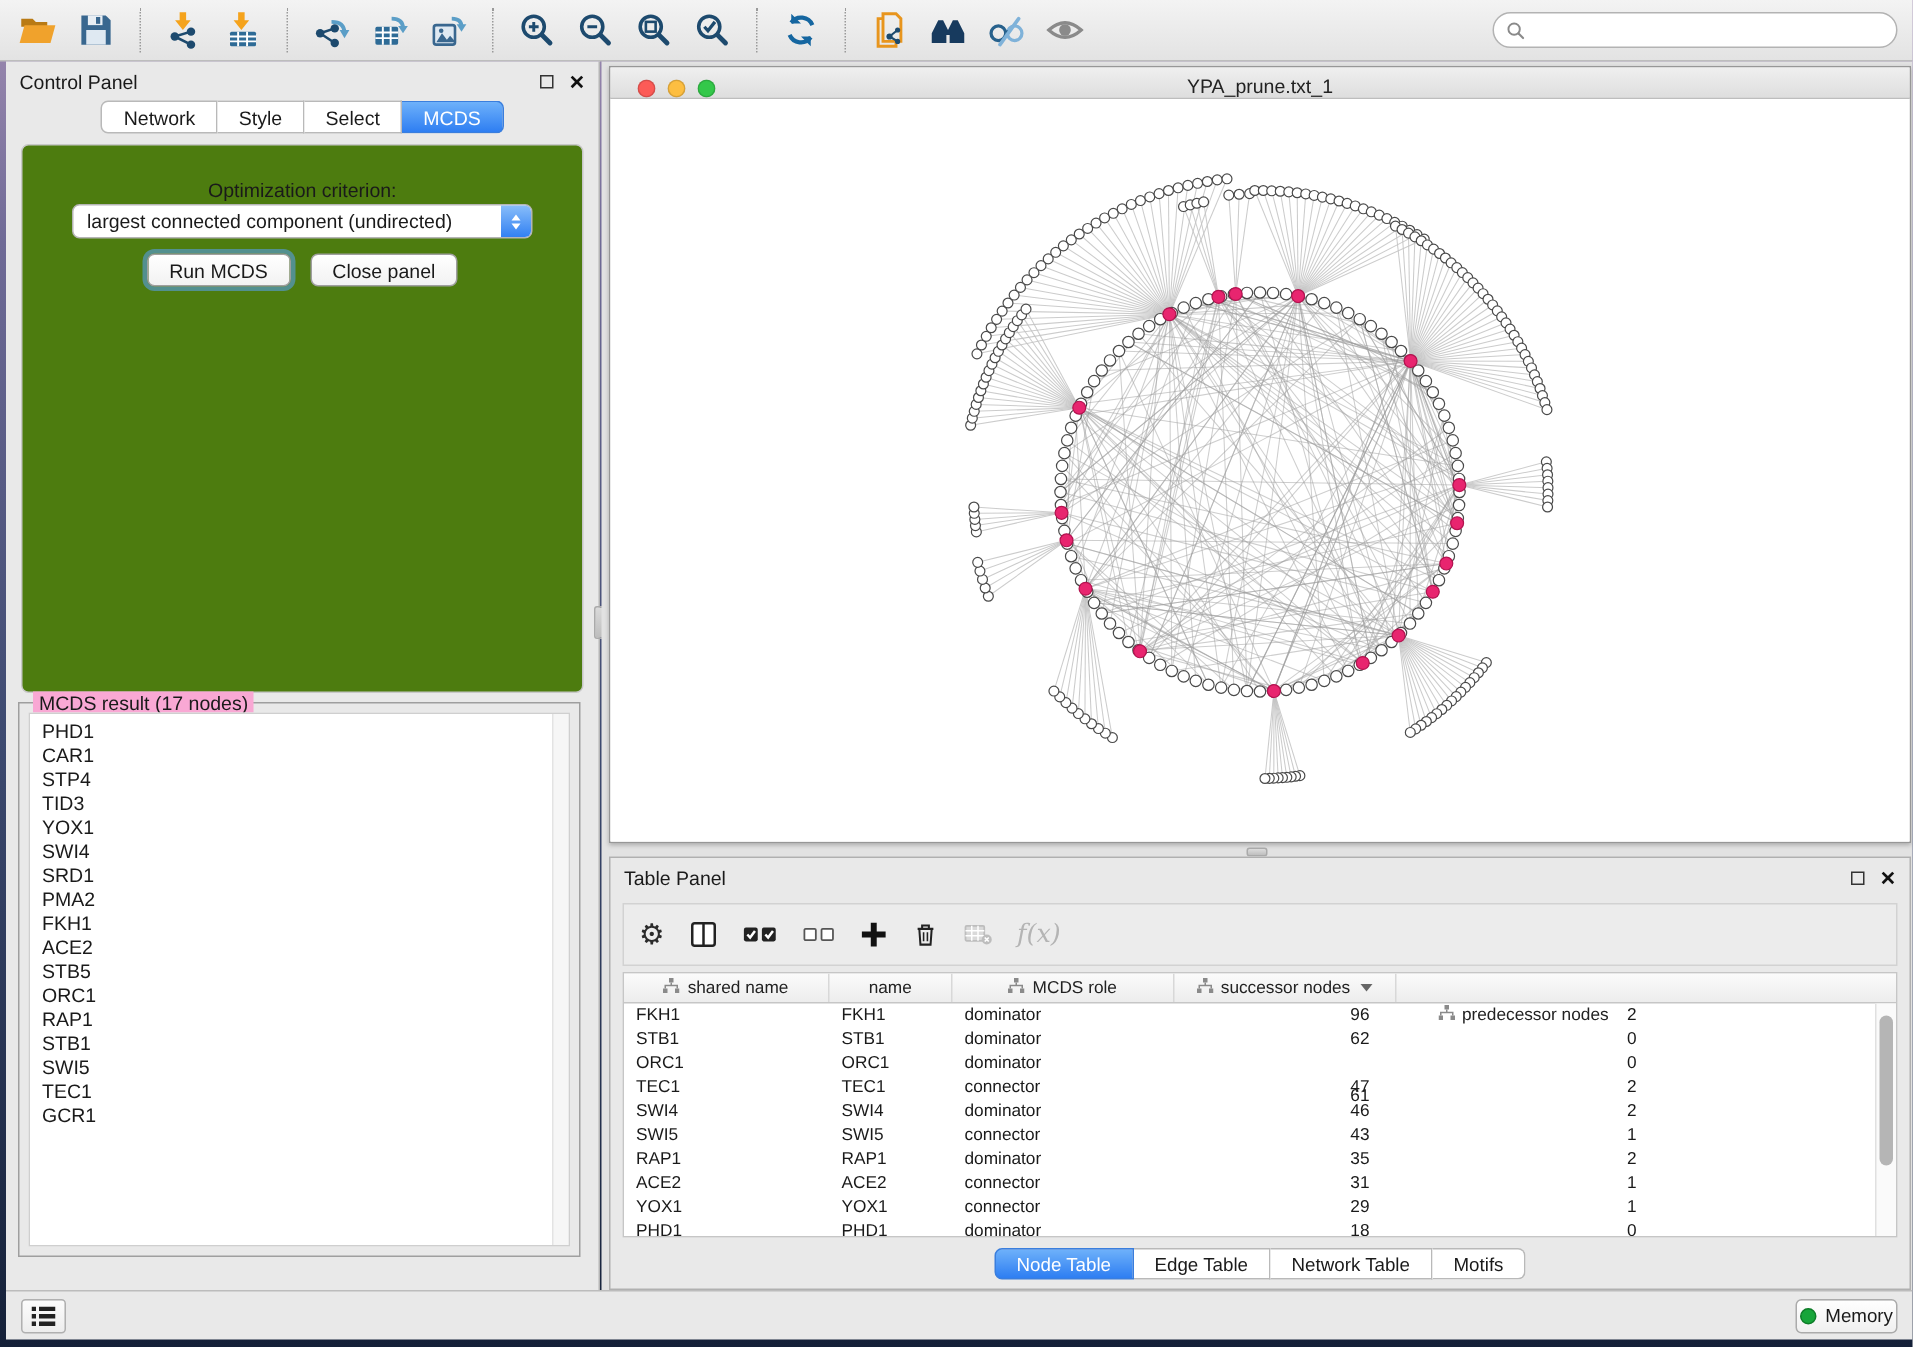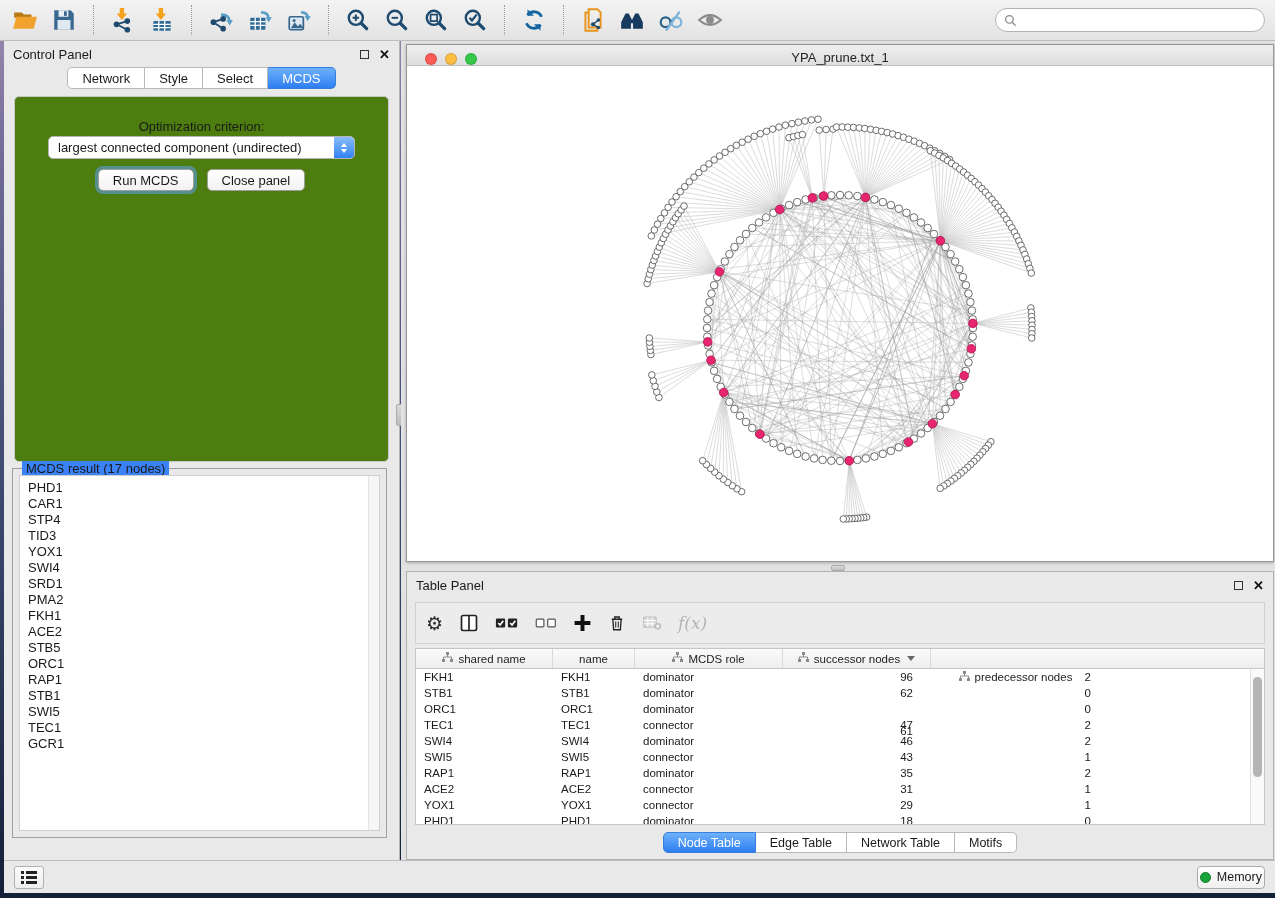--- a/index.html
+++ b/index.html
@@ -40,21 +40,21 @@
     display:flex;align-items:center;font-size:13px;padding-left:9px;overflow:hidden}
   #criterion .stepper{margin-left:auto;width:20px;height:23px;background:linear-gradient(#8cc0fa,#2e7ef2);
     border-radius:0 4px 4px 0;display:flex;flex-direction:column;align-items:center;justify-content:center;gap:2px}
   .chev-up{width:0;height:0;border-left:3.5px solid transparent;border-right:3.5px solid transparent;border-bottom:4.5px solid #fff}
   .chev-dn{width:0;height:0;border-left:3.5px solid transparent;border-right:3.5px solid transparent;border-top:4.5px solid #fff}
   .mac-btn{height:22px;padding:0 14px;background:linear-gradient(#ffffff,#f2f2f2);border:1px solid #9f9f9f;
     border-radius:5px;font-size:13px;display:inline-flex;align-items:center;cursor:default}
   .mac-btn.focus{box-shadow:0 0 0 3px rgba(90,160,250,.55)}
   #btn-row{position:absolute;left:0;right:0;top:72px;display:flex;justify-content:center;gap:13px}
   #result-box{left:8px;right:12px;top:427px;bottom:22px;border:1px solid #9f9f9f}
-  #result-title{position:absolute;top:-8px;left:9px;background:#3b82f6;padding:0 4px;font-size:13px}
+  #result-title{position:absolute;top:-8px;left:9px;background:#f9a8d4;padding:0 4px;font-size:13px}
   #result-list{position:absolute;inset:6px 6px 6px 6px;background:#fff;border:1px solid #cfcfcf;overflow:hidden}
   #result-list .scrollcol{position:absolute;top:0;bottom:0;right:0;width:11px;background:#f6f6f6;border-left:1px solid #e3e3e3}
   #result-list ul{list-style:none;padding:4px 0 0 8px}
   #result-list li{font-size:13px;line-height:16px}
 
   
   .vgrip{left:396px;top:404px;width:8px;height:22px;background:linear-gradient(#dadada,#bdbdbd);border:1px solid #aaa;border-radius:2px}
   .hgrip{width:14px;height:6px;background:linear-gradient(#dcdcdc,#bfbfbf);border:1px solid #aaa;border-radius:2px}
 
   

